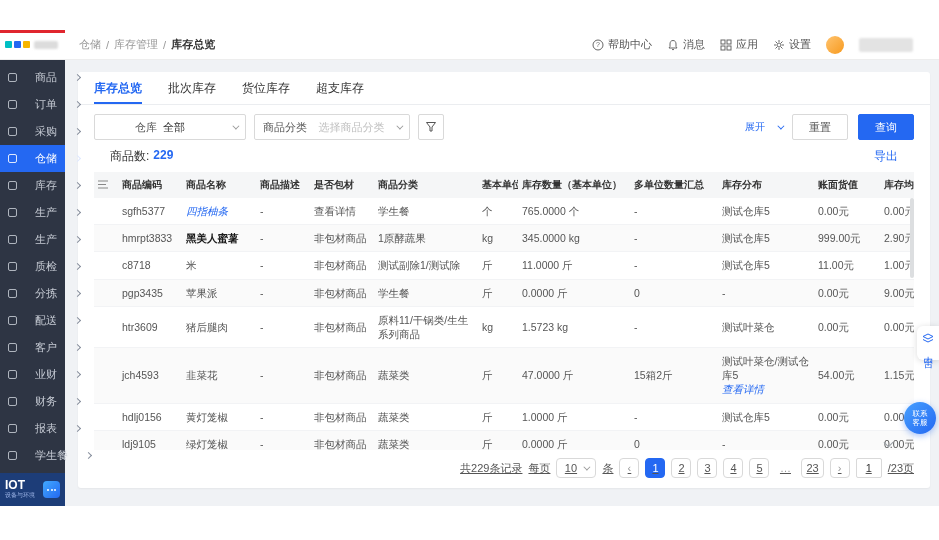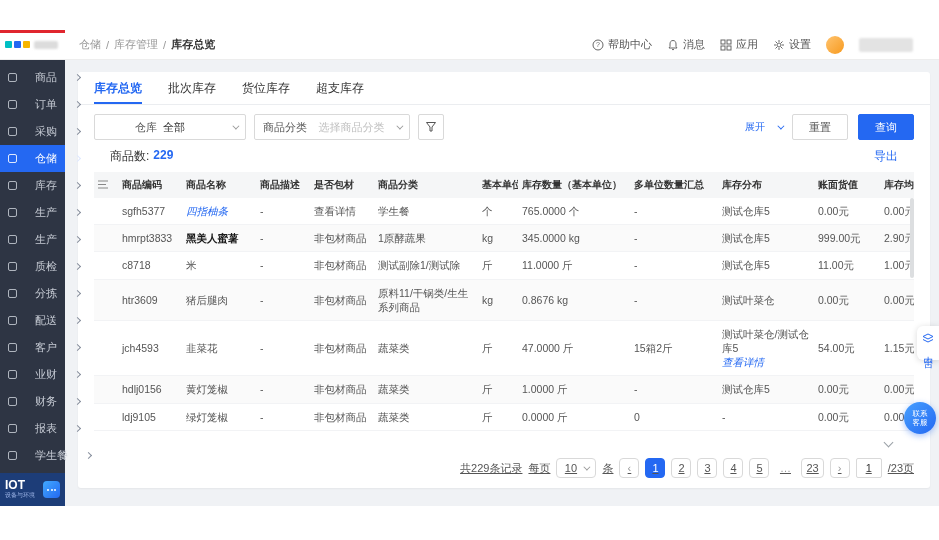--- a/index.html
+++ b/index.html
@@ -378,27 +378,41 @@
                 <td>测试副除1/测试除</td>
                 <td>斤</td>
                 <td>11.0000 斤</td>
                 <td>-</td>
                 <td>测试仓库5</td>
                 <td>11.00元</td>
                 <td>1.00元</td>
               </tr>
               <tr>
                 <td></td>
+                <td>pgp3435</td>
+                <td>苹果派</td>
+                <td>-</td>
+                <td>非包材商品</td>
+                <td>学生餐</td>
+                <td>斤</td>
+                <td>0.0000 斤</td>
+                <td>0</td>
+                <td>-</td>
+                <td>0.00元</td>
+                <td>9.00元</td>
+              </tr>
+              <tr>
+                <td></td>
                 <td>htr3609</td>
                 <td>猪后腿肉</td>
                 <td>-</td>
                 <td>非包材商品</td>
                 <td>原料11/干锅类/生生系列商品</td>
                 <td>kg</td>
-                <td>0.8676 kg</td>
+                <td>1.5723 kg</td>
                 <td>-</td>
                 <td>测试叶菜仓</td>
                 <td>0.00元</td>
                 <td>0.00元</td>
               </tr>
               <tr>
                 <td></td>
                 <td>jch4593</td>
                 <td>韭菜花</td>
                 <td>-</td>

